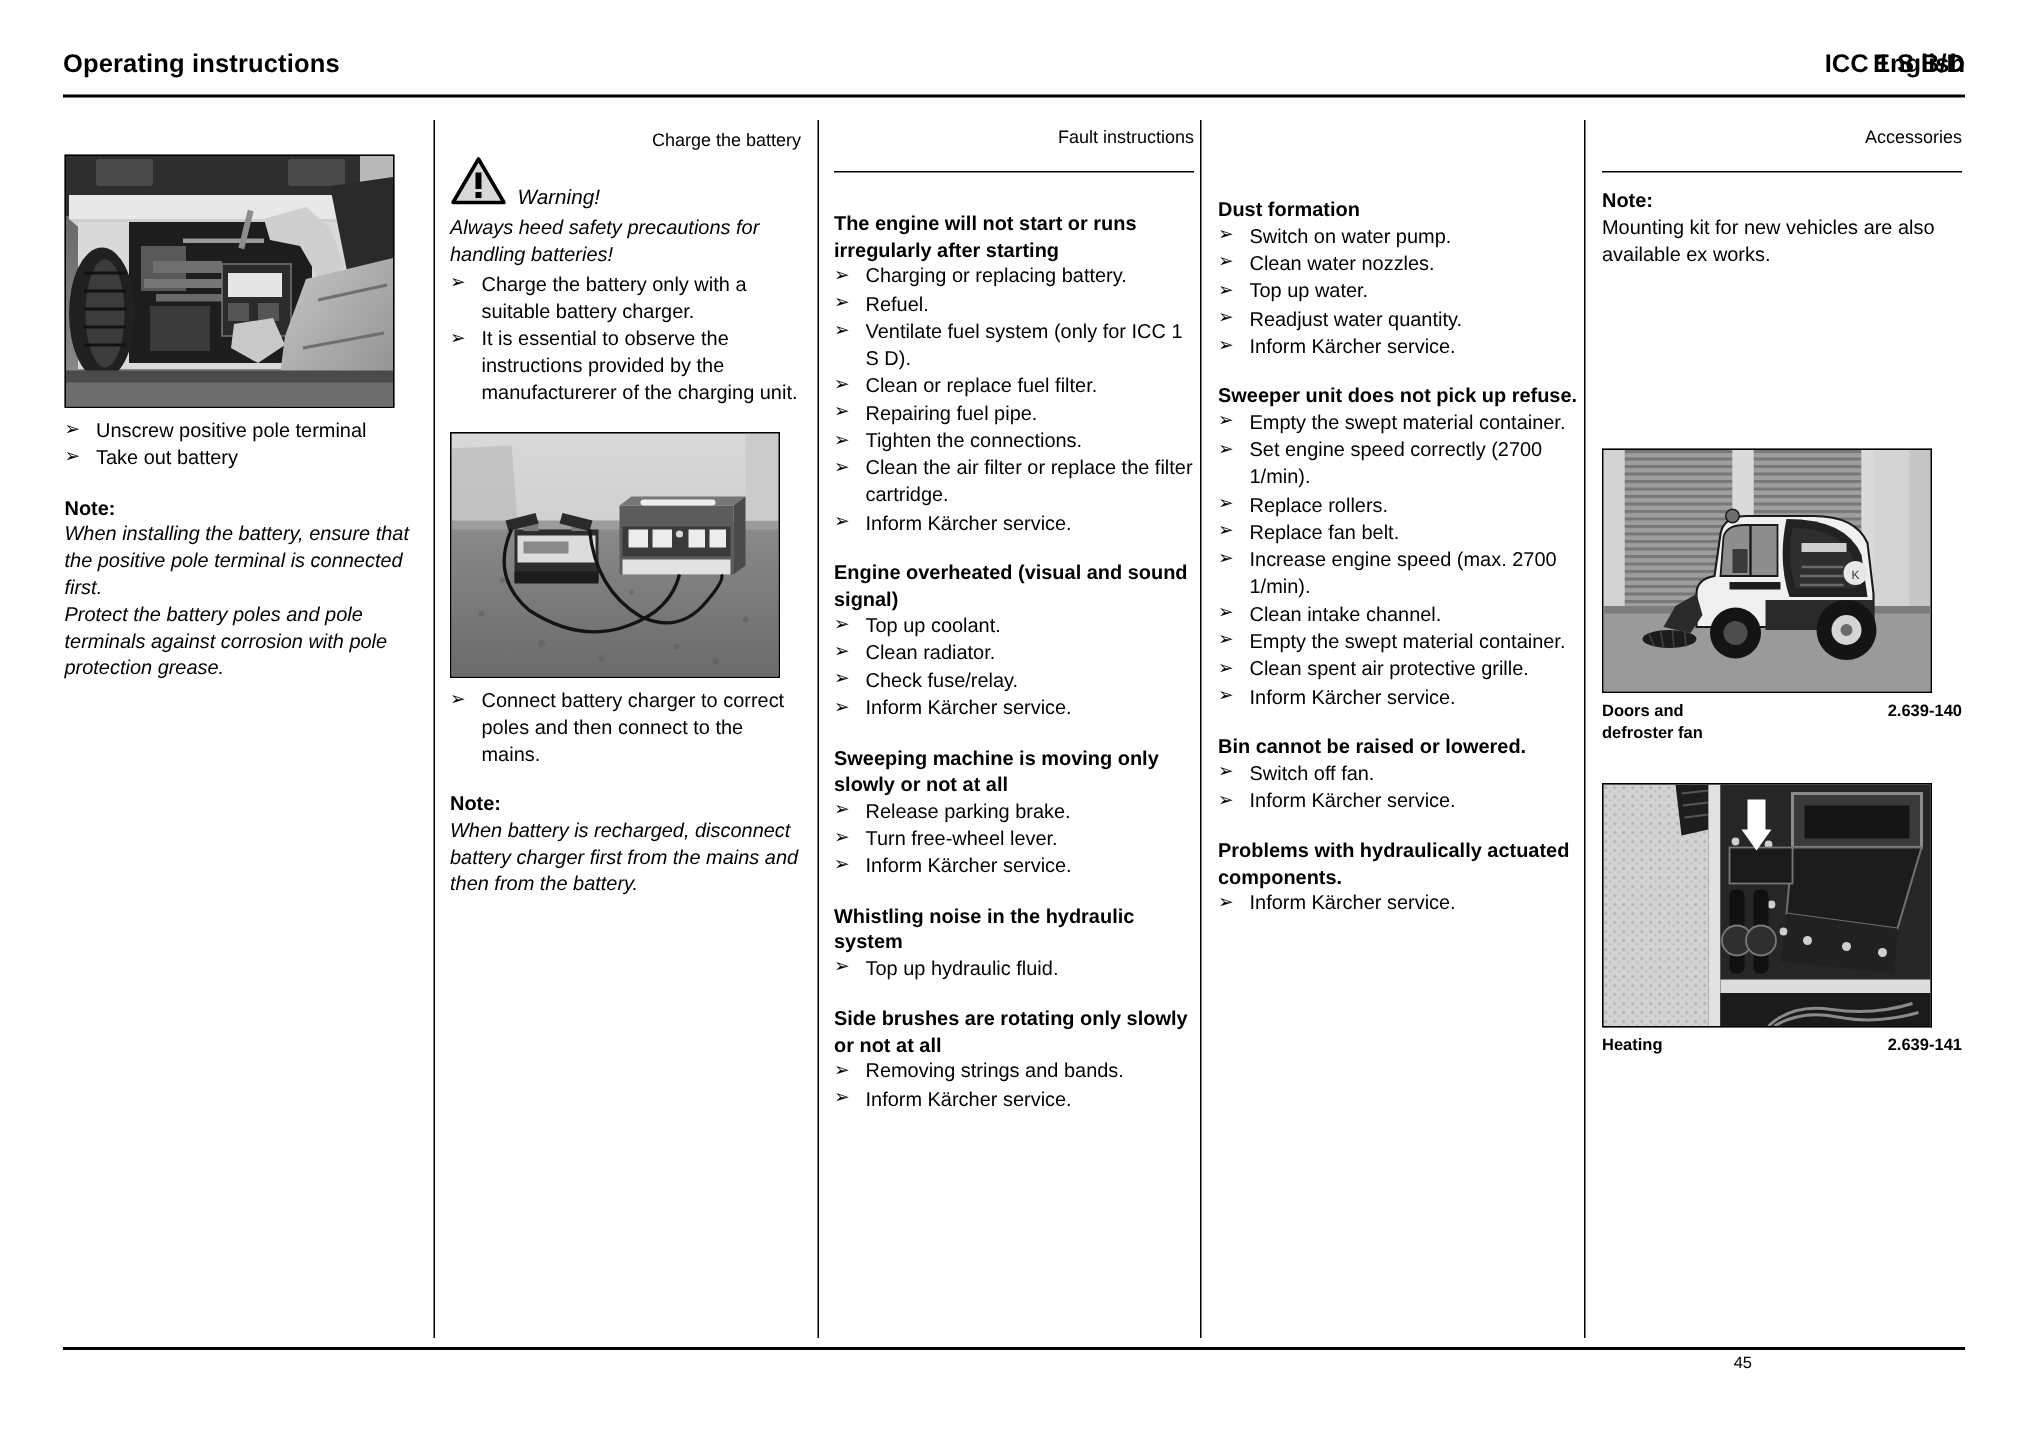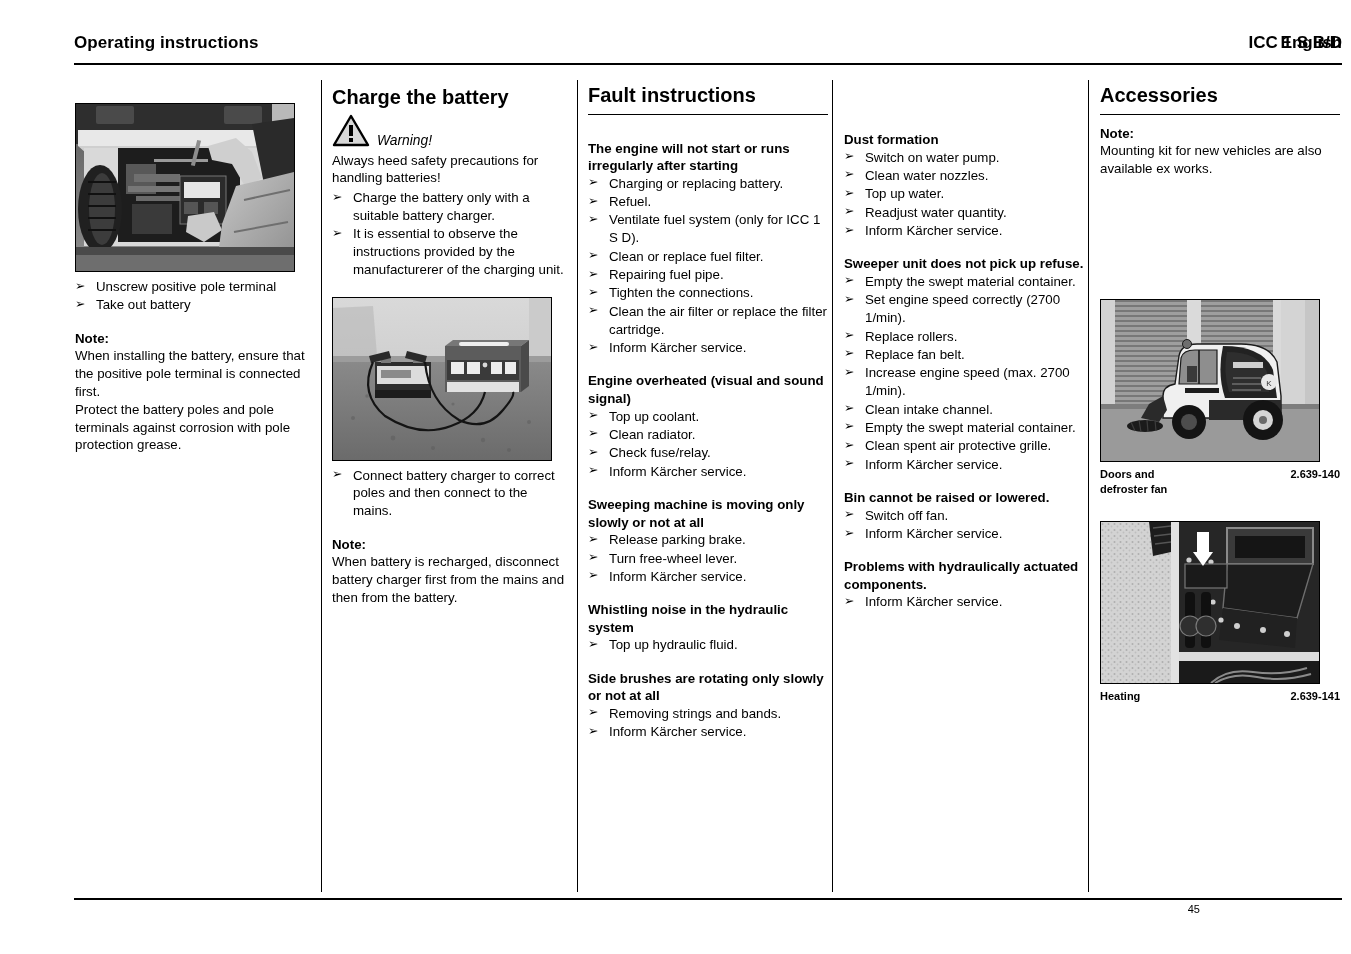--- a/index.html
+++ b/index.html
@@ -13,21 +13,20 @@
     font-family: "Liberation Sans", sans-serif;
     color: #000000;
     position: relative;
     overflow: hidden;
   }
   .page {
     position: absolute;
     left: 0; top: 0;
     width: 1210px;
     height: 954px;
-    margin-left: 32px;
   }
 
   
   .header {
     position: absolute;
     left: 42px; top: 33px;
     width: 1268px;
     height: 30px;
     border-bottom: 2.5px solid #000;
   }
@@ -63,38 +62,39 @@
     position: absolute;
     right: 42px; top: 903px;
     font-size: 11px;
   }
 
   
   .col { position: absolute; }
 
   
   .h1 {
-    font-size: 20px;
-    font-weight: bold;
+    font-size: 12px;
+    font-weight: normal;
     margin: 0 0 4px 0;
     line-height: 1.18;
-  }
-  .h1.ruled { border-bottom: 1.6px solid #000; padding-bottom: 6px; }
+    text-align: right;
+  }
+  .h1.ruled { border-bottom: 1.6px solid #000; padding-bottom: 16px; }
   .h2 {
     font-size: 13.3px;
     font-weight: bold;
     line-height: 1.32;
     margin: 0;
   }
   .p {
     font-size: 13.3px;
     line-height: 1.34;
     margin: 0;
   }
-  .ital { }
+  .ital { font-style: italic; }
   .gap-m { height: 15px; }
   .gap-l { height: 21px; }
 
   
   ul.arrows {
     list-style: none;
     margin: 0;
     padding: 0;
   }
   ul.arrows > li {

